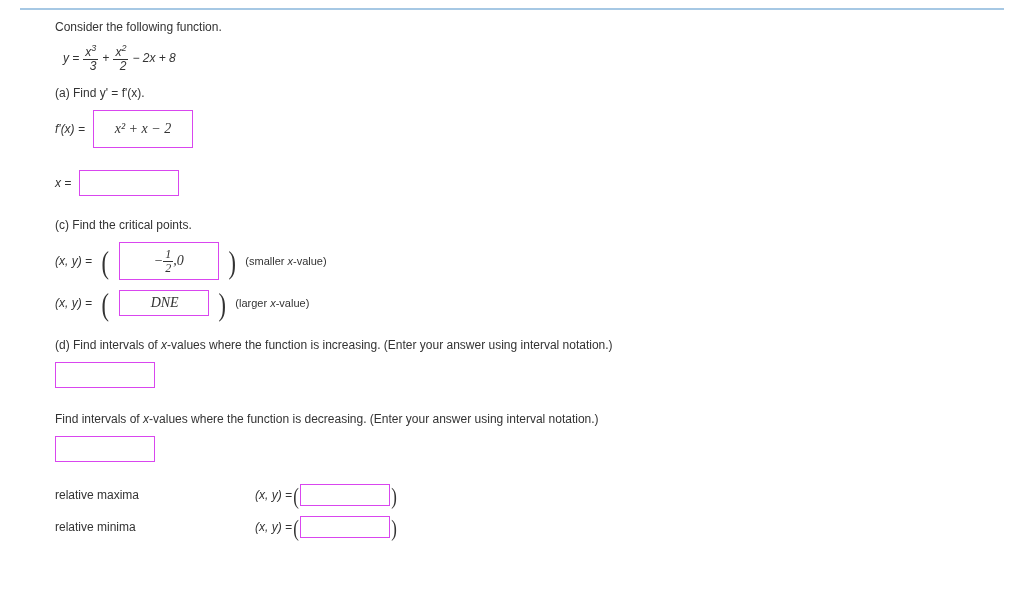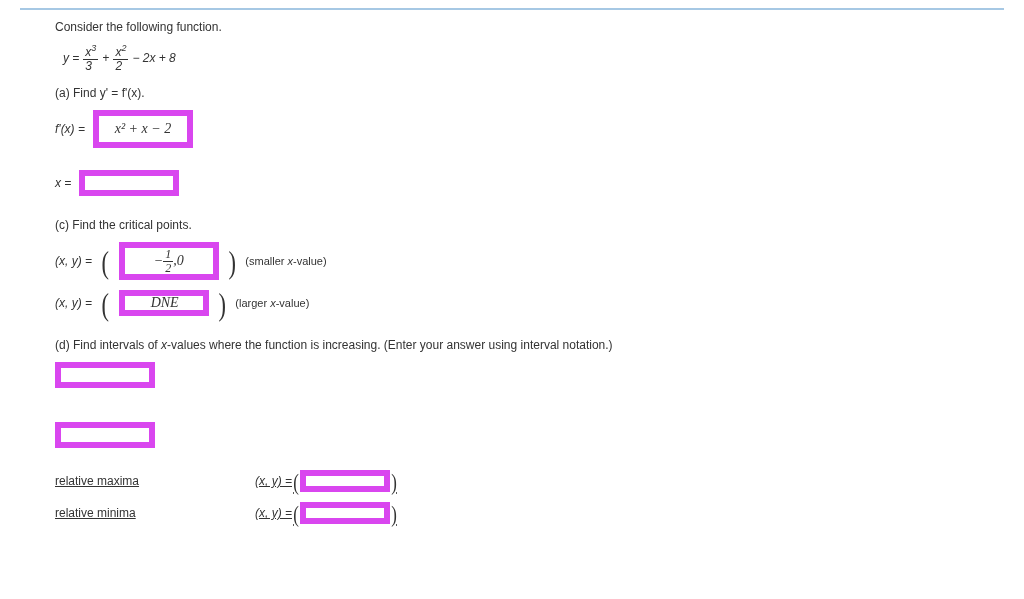--- a/index.html
+++ b/index.html
@@ -23,31 +23,31 @@
   .equation {
     font-style: italic;
     display: flex;
     align-items: center;
     gap: 4px;
     margin: 6px 0 14px 8px;
   }
   .frac {
     display: inline-flex;
     flex-direction: column;
-    align-items: flex-start;
+    align-items: flex-end;
     vertical-align: middle;
     line-height: 1.05;
     font-size: 12px;
   }
   .frac .num { border-bottom: 1px solid #333; padding: 0 2px; }
   .frac .den { padding: 0 2px; }
   sup { font-size: 9px; }
 
   .input-box {
-    border: 6px solid #d946ef;
+    border: 1px solid #d946ef;
     background: #fff;
     height: 26px;
     display: inline-flex;
     align-items: center;
     justify-content: center;
     padding: 0 6px;
     min-width: 100px;
     font-style: italic;
     font-family: "Times New Roman", serif;
     font-size: 14px;
@@ -71,21 +71,20 @@
     top: 2px;
   }
   .paren.small { font-size: 24px; top: 1px; }
   .hint { font-size: 11px; color: #333; }
   .italic { font-style: italic; }
 
   .classify-row {
     display: flex;
     align-items: center;
     margin: 10px 0;
-    text-decoration: underline;
   }
   .classify-label { width: 200px; }
 </style>
 </head>
 <body>
 
 <div class="top-border"></div>
 
 <div class="content">
 
@@ -148,20 +147,21 @@
   </div>
 
   <div class="section">
     <div>(d) Find intervals of <span class="italic">x</span>-values where the function is increasing. (Enter your answer using interval notation.)</div>
     <div class="row">
       <span class="input-box empty"></span>
     </div>
 
     <div style="height:14px"></div>
 
+    <div>Find intervals of <span class="italic">x</span>-values where the function is decreasing. (Enter your answer using interval notation.)</div>
     <div class="row">
       <span class="input-box empty"></span>
     </div>
   </div>
 
   <div class="section">
 
     <div class="classify-row">
       <span class="classify-label">relative maxima</span>
       <span class="row-label">(x, y)  =</span>

